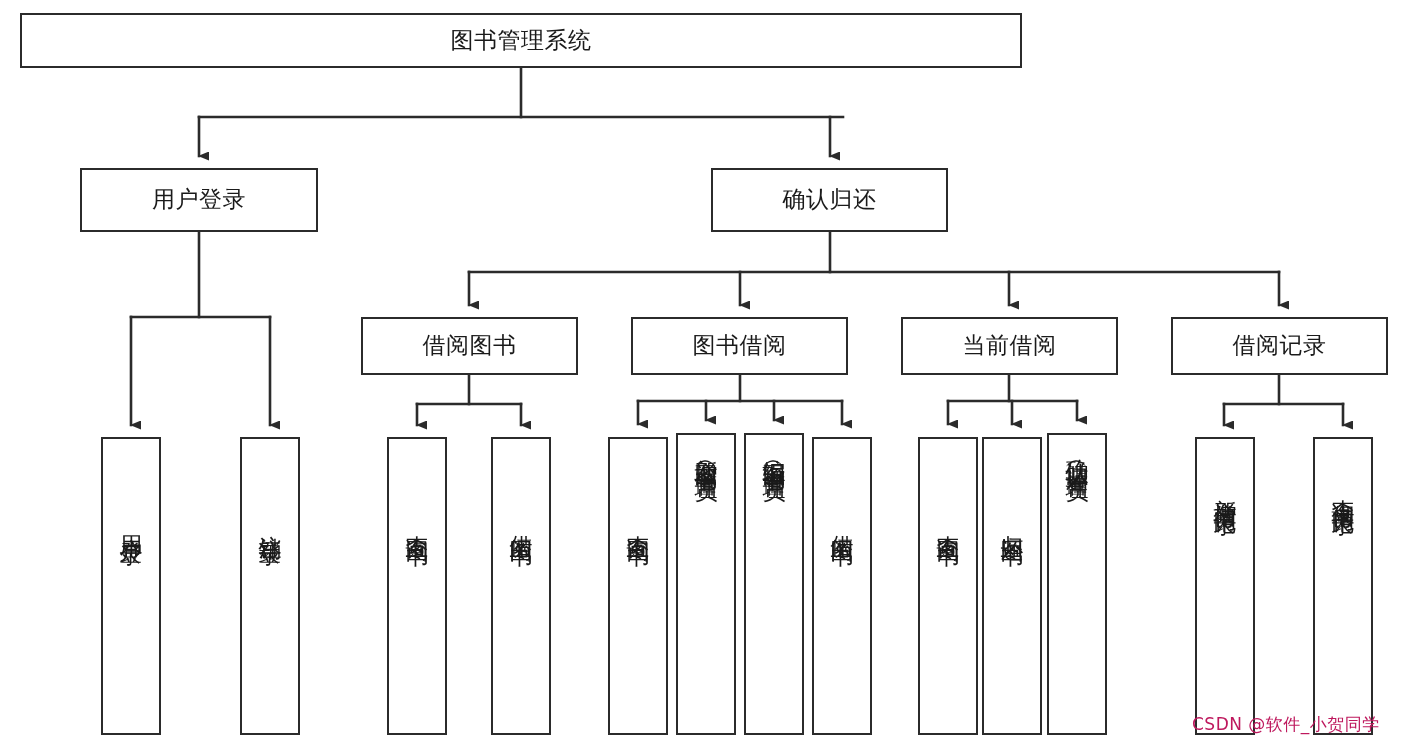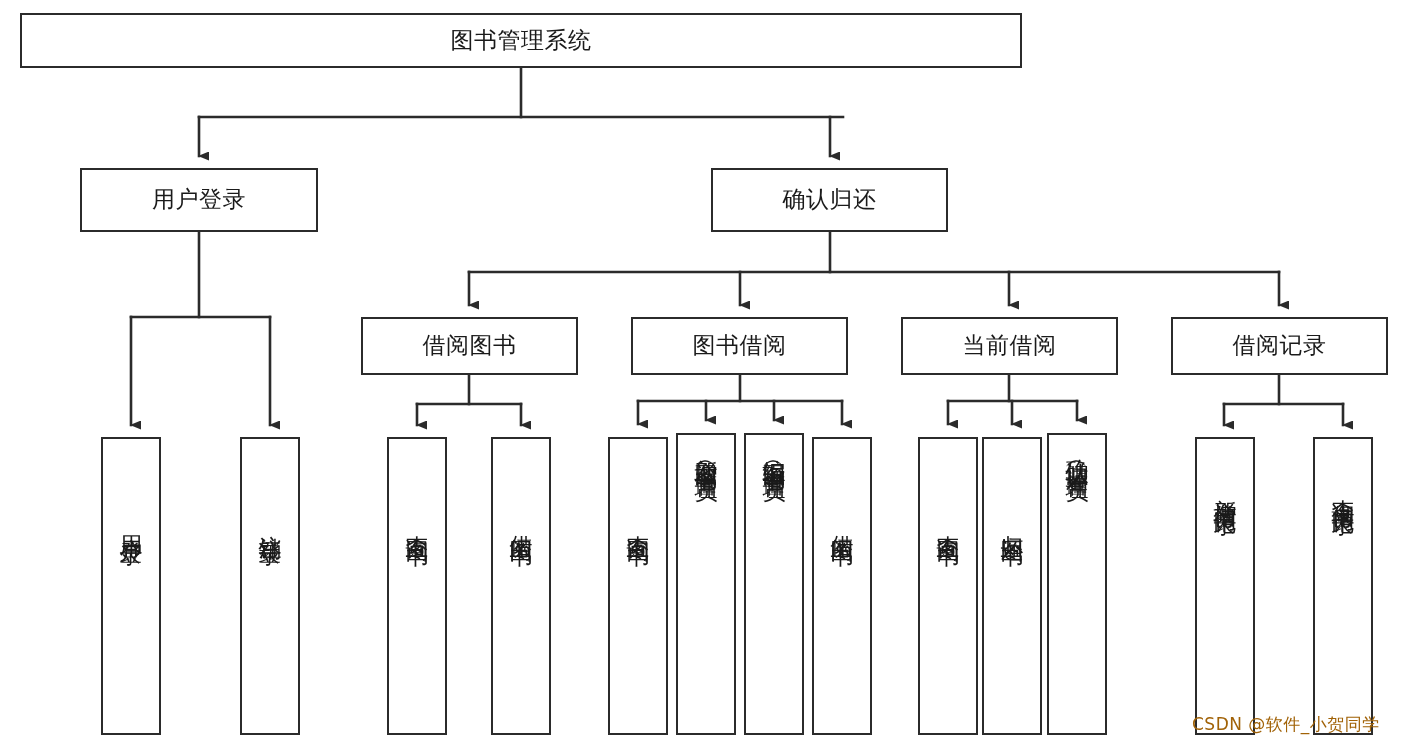--- a/index.html
+++ b/index.html
@@ -56,21 +56,21 @@
     writing-mode: vertical-rl;
     text-orientation: upright;
     letter-spacing: 3px;
     white-space: pre;
   }
   #watermark {
     position: absolute;
     left: 1192px;
     top: 713px;
     font-size: 17px;
-    color: #a16207;
+    color: #be185d;
     letter-spacing: 0.5px;
     white-space: nowrap;
     pointer-events: none;
   }
 </style>
 </head>
 <body>
 
 <div id="diagram-root">
 

